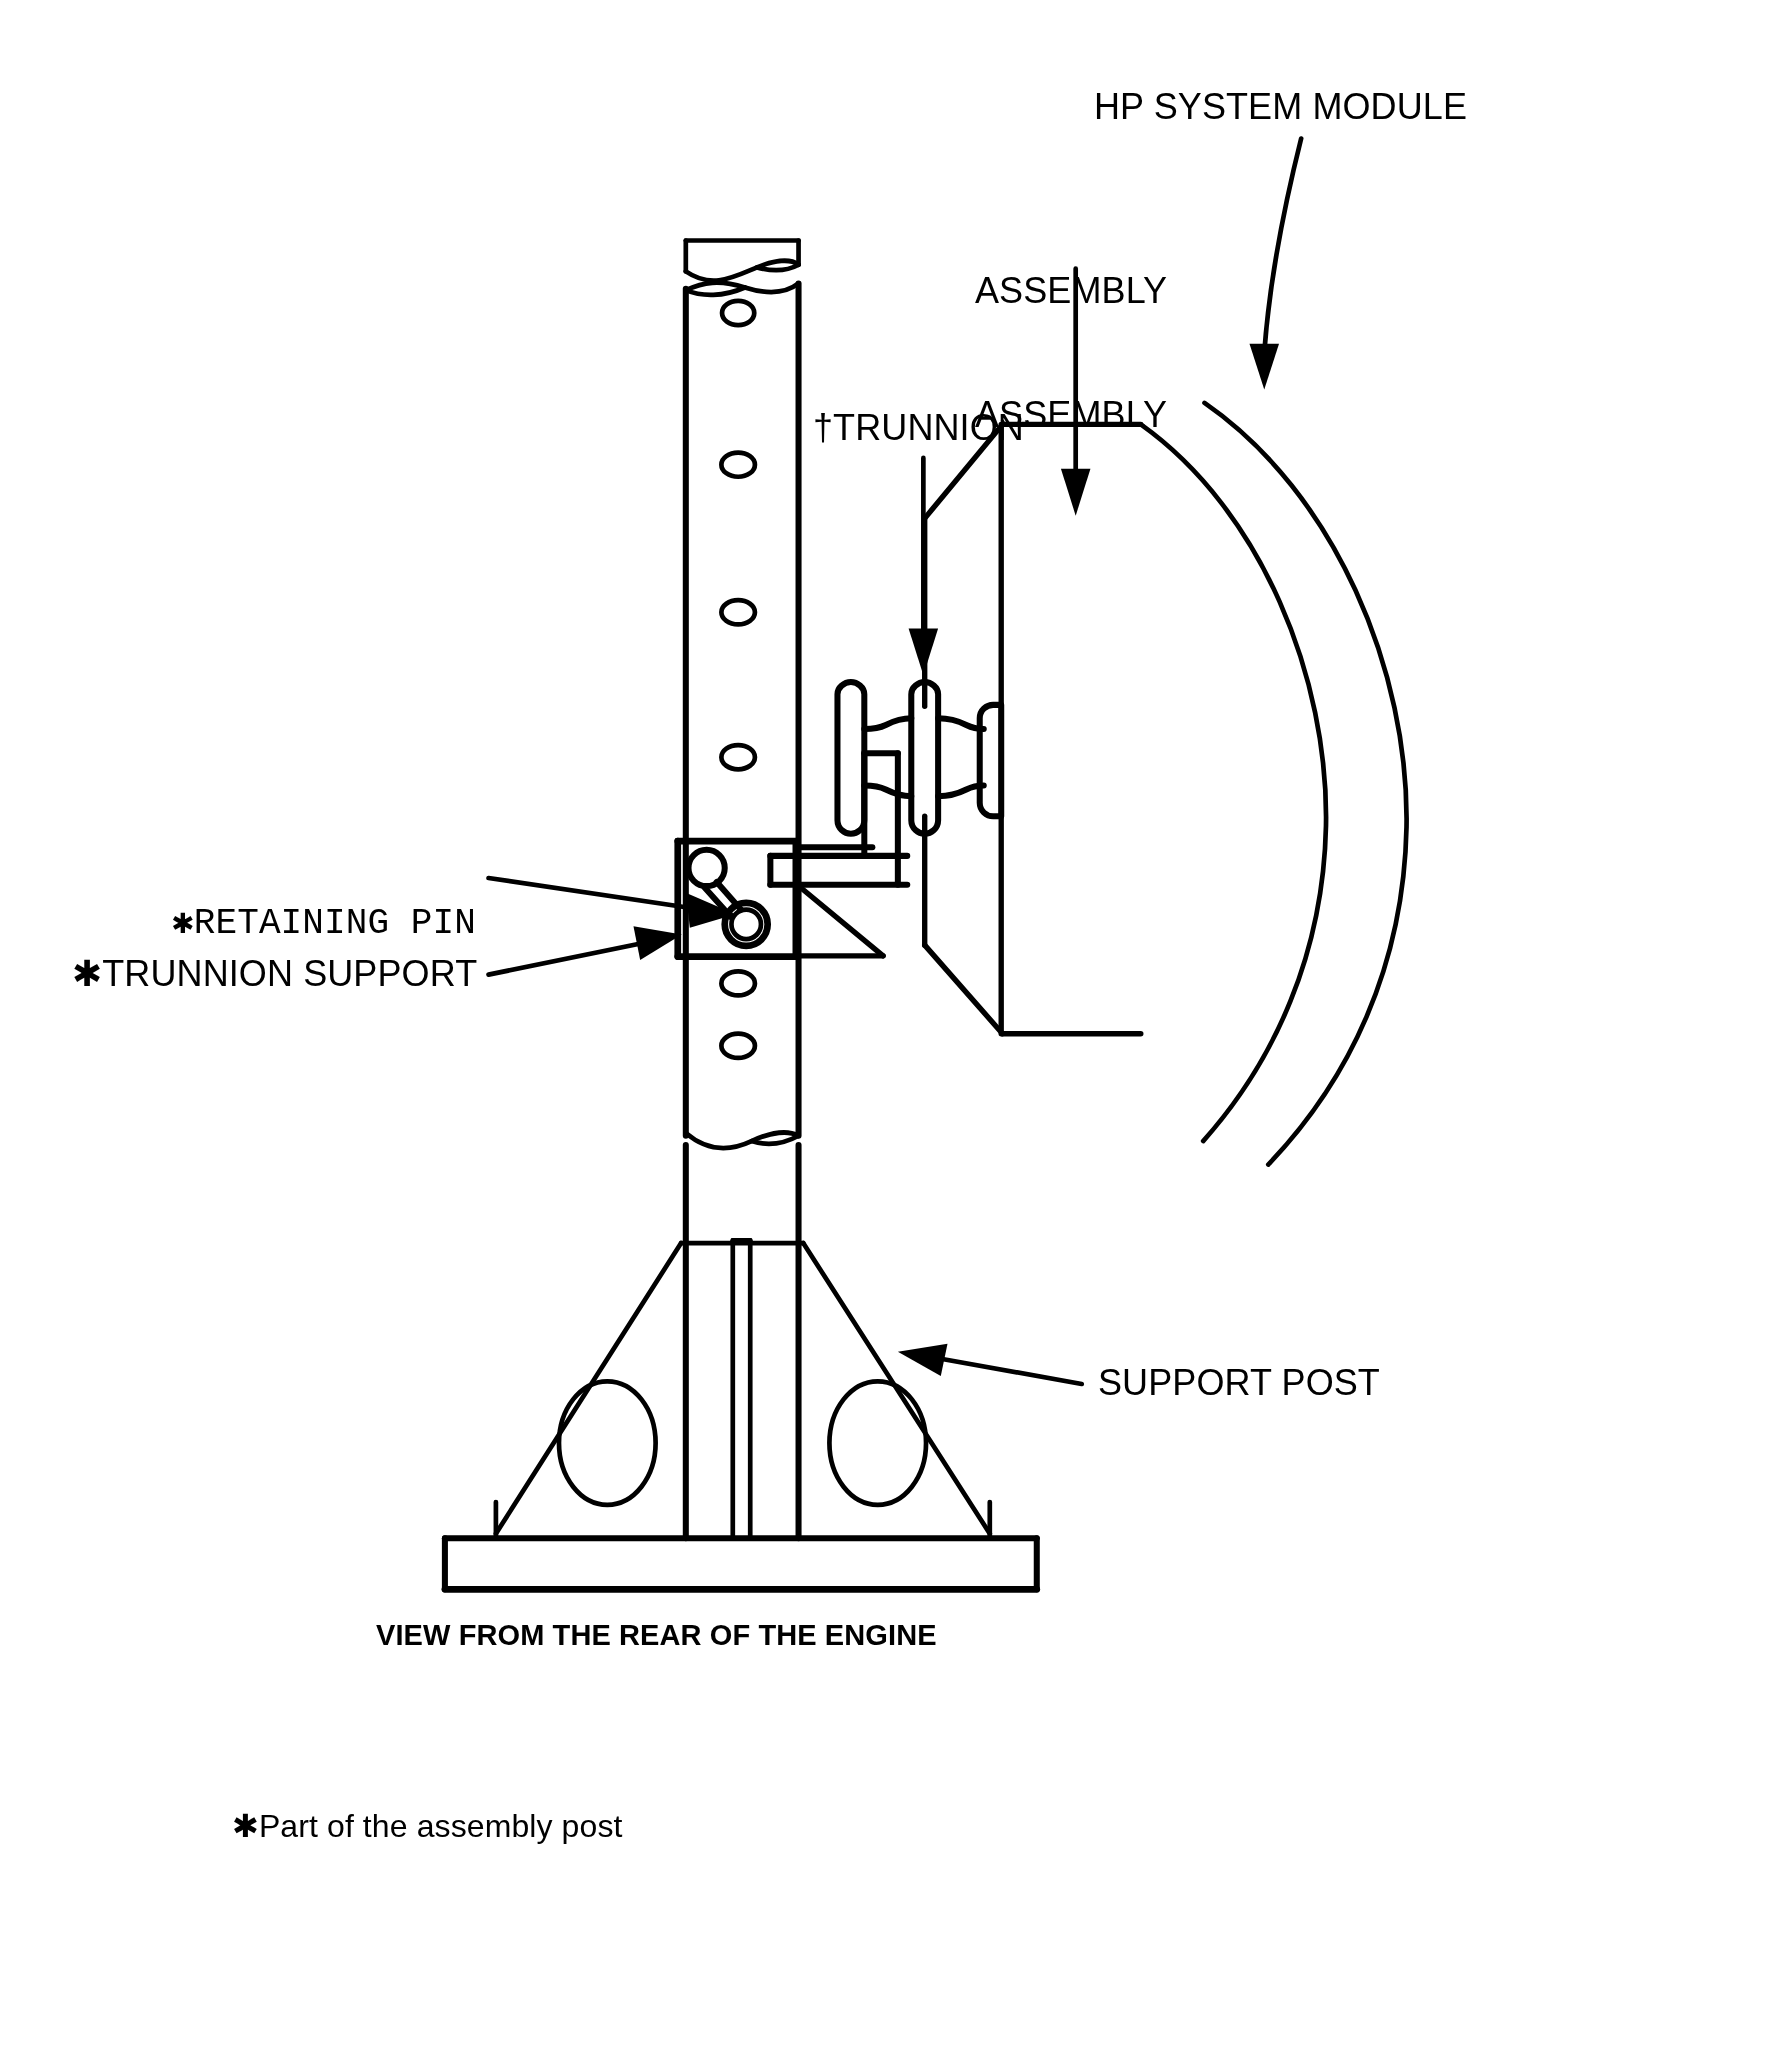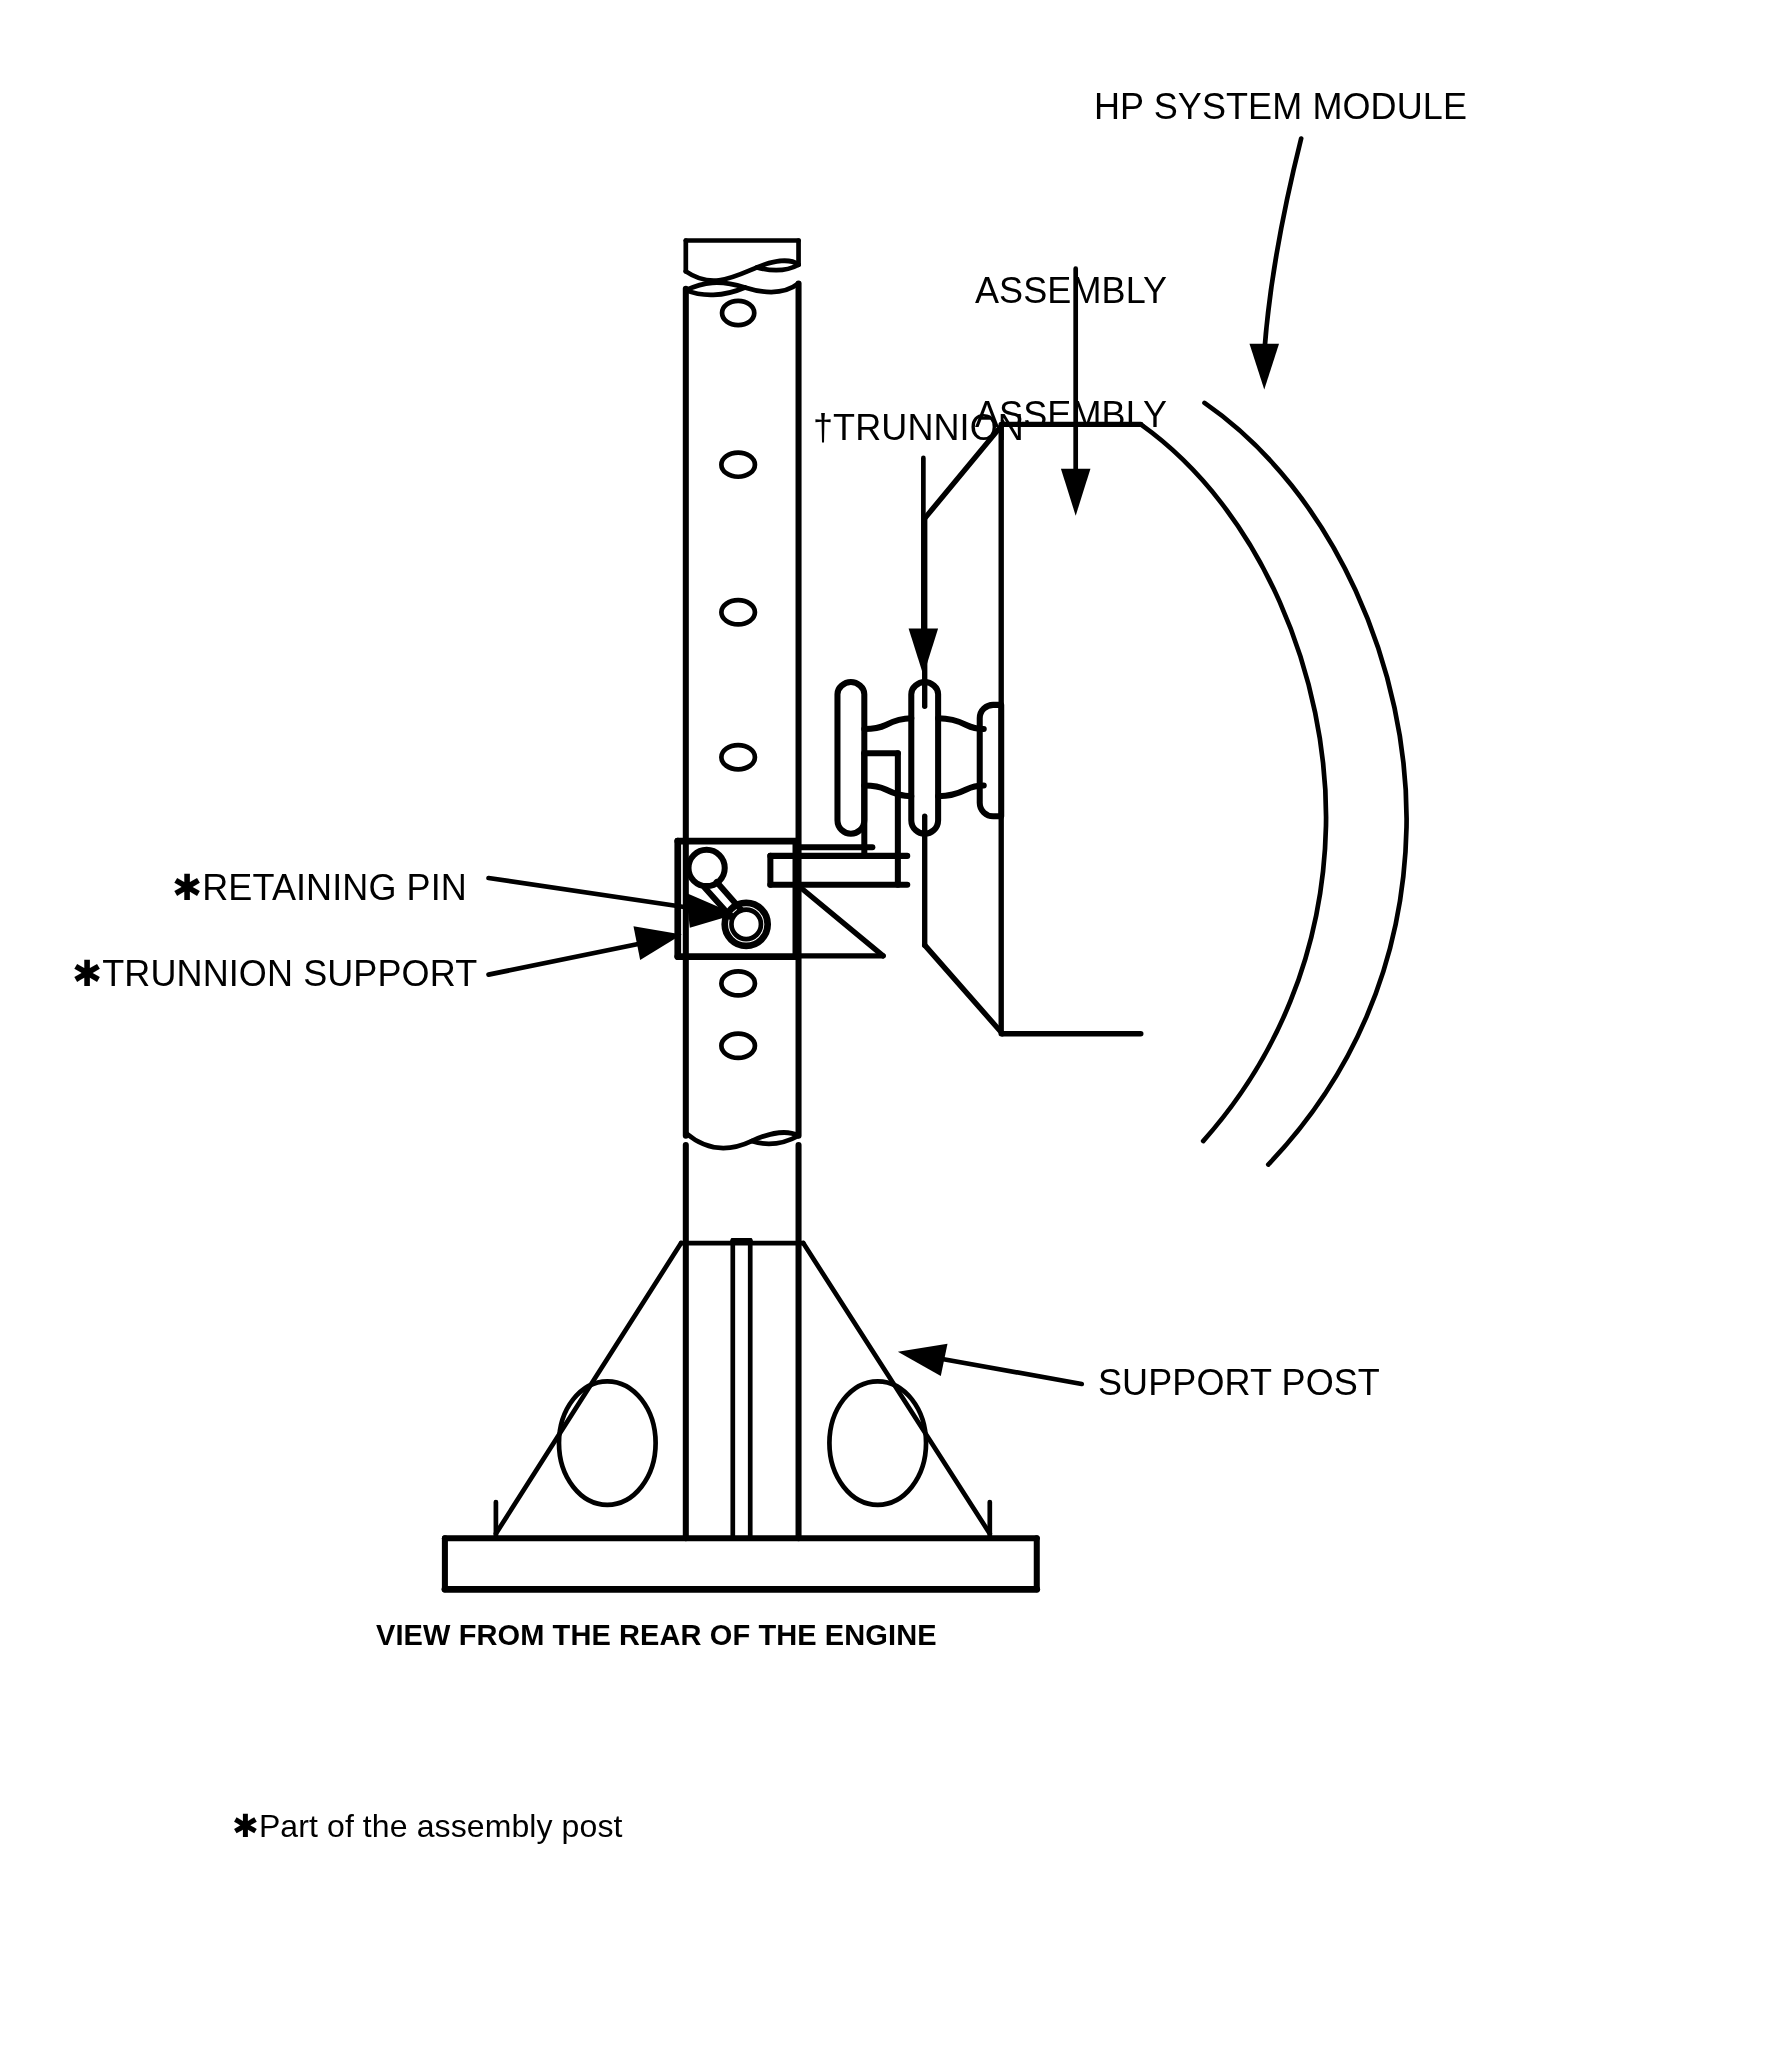--- a/index.html
+++ b/index.html
@@ -219,21 +219,21 @@
 
   <div class="lbl cap-lg" style="left:1094px; top:86px;">HP SYSTEM MODULE</div>
 
   <div class="lbl cap-lg stack" style="left:975px; top:187px; text-align:left;">
     <div>ASSEMBLY</div>
     <div>ASSEMBLY</div>
   </div>
 
   <div class="lbl cap-lg" style="left:813px; top:407px;text-align:right;">†TRUNNION</div>
 
-  <div class="lbl cap-lg" style="left:172px; top:867px;">✱RETAINING PIN</div>
+  <div class="lbl cap-lg" style="left:172px; top:903px;font-family:Liberation Mono, monospace;">✱RETAINING PIN</div>
 
   <div class="lbl cap-lg" style="left:72px; top:953px;">✱TRUNNION SUPPORT</div>
 
   <div class="lbl cap-lg" style="left:1098px; top:1362px;">SUPPORT POST</div>
 
   <div class="lbl cap-md" style="left:376px; top:1619px;">VIEW FROM THE REAR OF THE ENGINE</div>
 
   <div class="lbl note" style="left:232px; top:1808px;">✱Part of the assembly post</div>
 
 

